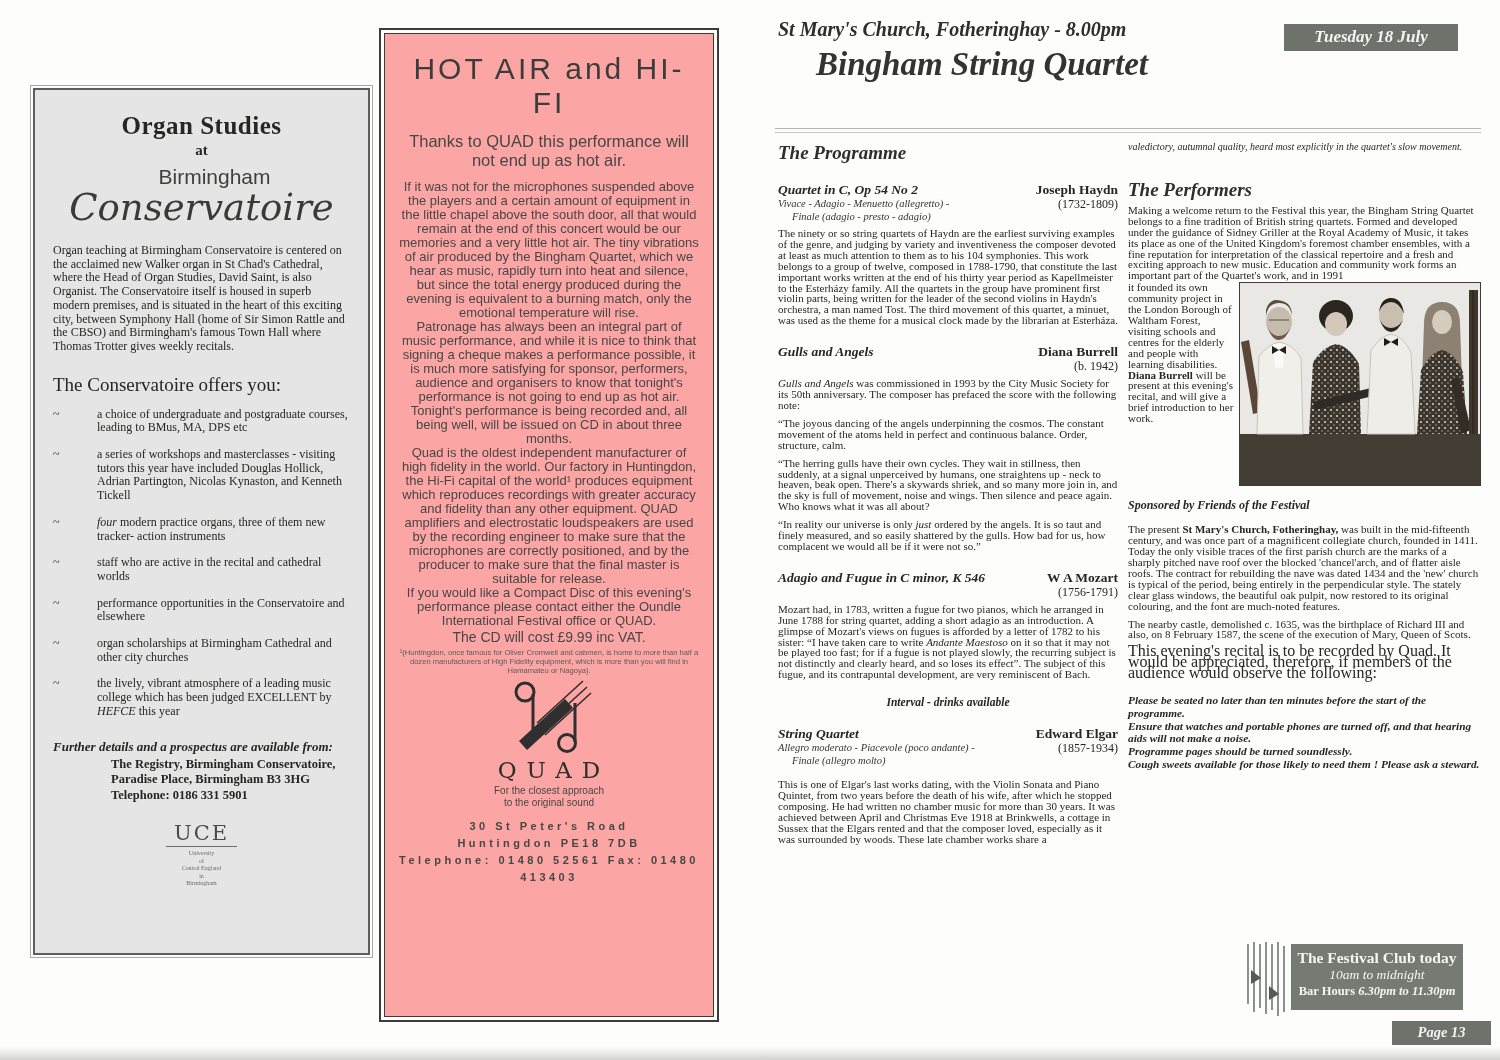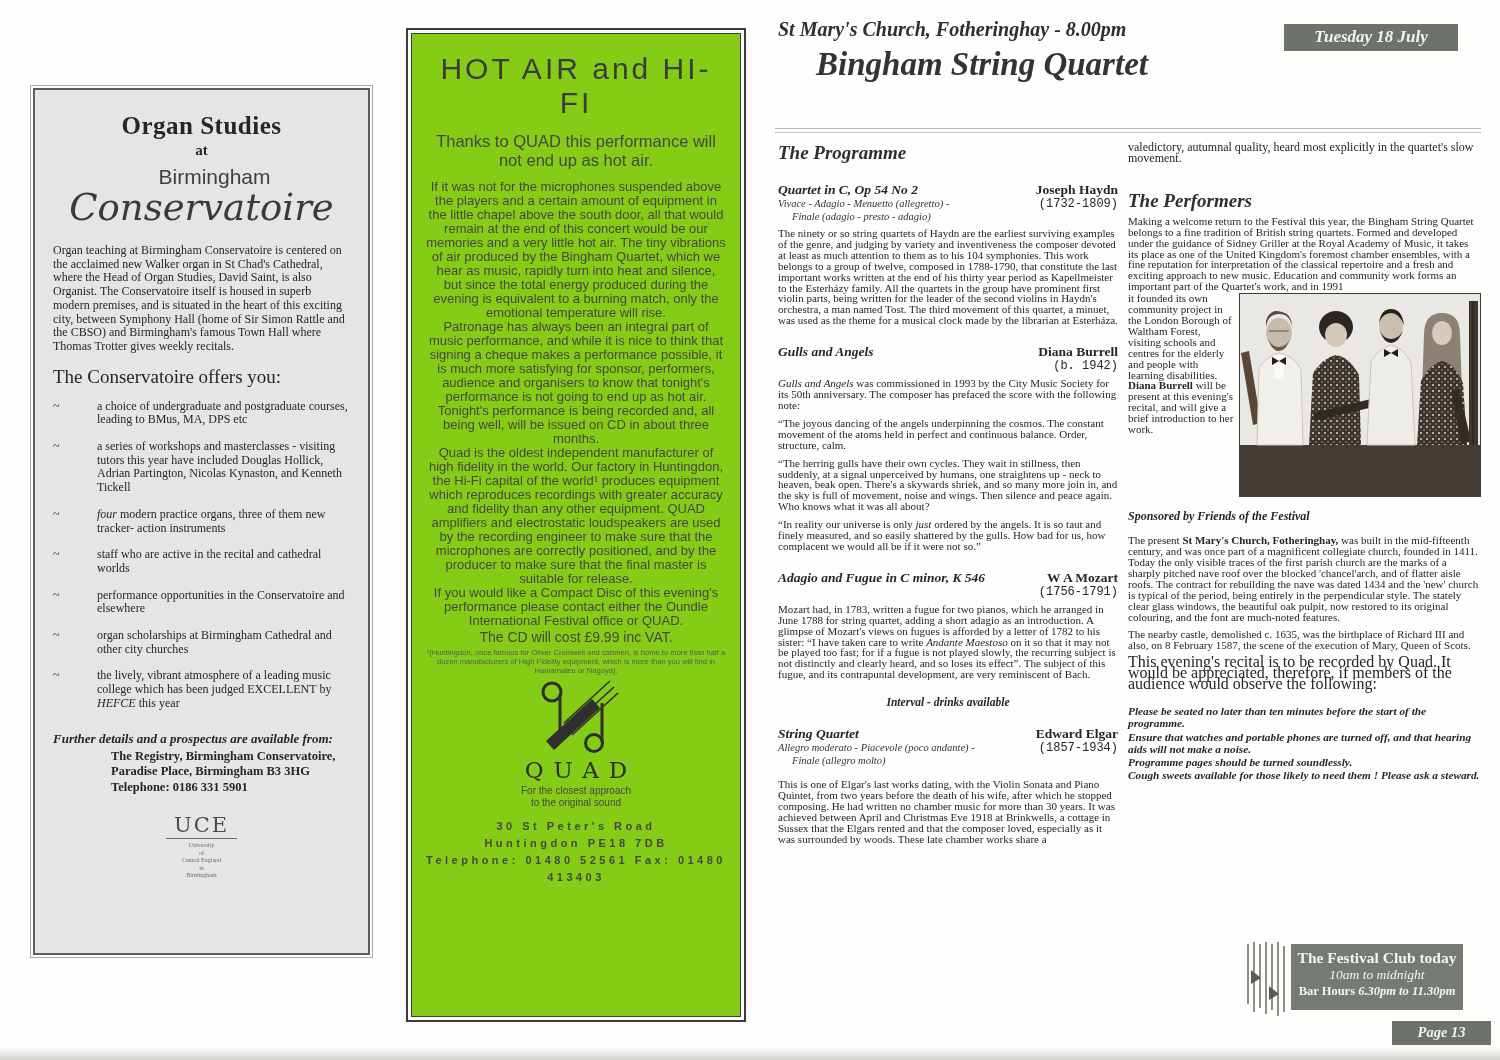--- a/index.html
+++ b/index.html
@@ -7,32 +7,32 @@
   .page{position:relative;width:1500px;height:1060px;background:#fdfdfb;overflow:hidden;}
   .scan-edge{position:absolute;left:0;bottom:0;width:1500px;height:13px;background:linear-gradient(#fdfdfb,#d2d2cf);}
 
   
   .organ-box{position:absolute;left:33px;top:88px;width:337px;height:867px;border:2px solid #5d5d5b;outline:1px solid #a9a9a6;outline-offset:2px;background:#e5e5e5;box-sizing:border-box;padding:16px 18px 0 18px;overflow:hidden;}
   .organ-heading{text-align:center;font-weight:bold;font-size:25px;margin:6px 0 2px;letter-spacing:.5px;}
   .organ-at{text-align:center;font-weight:bold;font-size:15px;margin:2px 0 6px;}
   .brand{text-align:center;margin-bottom:16px;}
   .brand-top{font-family:"Liberation Sans",sans-serif;font-size:21px;color:#3f3f3d;margin-left:64px;margin-bottom:-12px;text-align:left;width:150px;display:inline-block;}
   .brand-main{font-family:"DejaVu Serif",serif;font-style:italic;font-size:37px;color:#3a3a38;line-height:40px;}
-  .organ-intro{font-size:12px;line-height:13.7px;margin:0 0 12px;}
+  .organ-intro{font-size:12px;line-height:13.7px;margin:0 0 20px;}
   .offers-heading{font-size:19px;margin:10px 0 12px;}
   .org-item{display:flex;margin-bottom:13px;font-size:12px;line-height:13.7px;}
   .tilde{width:44px;flex:none;}
   .further{font-style:italic;font-weight:bold;font-size:13px;margin:20px 0 2px;}
   .registry{font-weight:bold;font-size:12.5px;line-height:15.5px;margin-left:58px;}
   .uce{text-align:center;margin-top:18px;}
   .uce-logo{display:inline-block;font-family:"DejaVu Serif",serif;font-size:21px;letter-spacing:2px;color:#4a4a48;border-bottom:1px solid #6a6a68;padding:0 8px 1px;}
   .uce-sub{font-size:6px;line-height:7.5px;color:#6d6d6b;margin-top:3px;}
 
   
-  .quad-box{position:absolute;left:406px;top:28px;width:340px;height:994px;border:2px solid #3c3c3a;box-shadow:inset 0 0 0 3px #fdfdfb, inset 0 0 0 4px #3c3c3a;background:#84cc16;box-sizing:border-box;padding:16px 18px 0;overflow:hidden;text-align:center;font-family:"Liberation Sans",sans-serif;color:#474745;}
+  .quad-box{position:absolute;left:379px;top:28px;width:340px;height:994px;border:2px solid #3c3c3a;box-shadow:inset 0 0 0 3px #fdfdfb, inset 0 0 0 4px #3c3c3a;background:#fca5a5;box-sizing:border-box;padding:16px 18px 0;overflow:hidden;text-align:center;font-family:"Liberation Sans",sans-serif;color:#474745;}
   .quad-title{font-size:30px;letter-spacing:3px;color:#3c3c3a;margin:6px 0 12px;font-weight:400;}
   .quad-subtitle{font-size:16.5px;line-height:19px;margin:0 0 10px;}
   .quad-para{font-size:13px;line-height:14px;margin:0;}
   .quad-price{font-size:14px;margin:2px 0 4px;}
   .quad-footnote{font-size:7.6px;line-height:9px;color:#5b5b59;margin:2px 0 4px;}
   .quad-logo{margin:2px auto 0;width:92px;height:78px;}
   .quad-brand{font-family:"DejaVu Serif",serif;font-size:23px;letter-spacing:10px;color:#2f2f2d;margin:0 0 2px;text-indent:10px;}
   .quad-tagline{font-size:10px;line-height:11.5px;margin:0 0 10px;}
   .quad-addr{font-size:11px;font-weight:bold;letter-spacing:3.5px;line-height:17px;}
 
@@ -46,28 +46,28 @@
   .prog-col{position:absolute;left:778px;top:142px;width:340px;}
   .col-heading{font-style:italic;font-weight:bold;font-size:19px;margin:0 0 12px;color:#2e2e2c;}
   .work{margin-top:18px;}
   .work:first-of-type{margin-top:0;}
   .work-head{display:flex;justify-content:space-between;}
   .work-title{font-weight:bold;font-style:italic;font-size:13.5px;line-height:16px;}
   .work-mov{font-style:italic;font-size:10.5px;line-height:12.5px;color:#333331;}
   .work-mov.indent{padding-left:14px;}
   .work-right{text-align:right;flex:none;padding-left:8px;}
   .work-composer{font-weight:bold;font-size:13.5px;line-height:16px;}
-  .work-dates{font-size:12px;line-height:13px;font-family:Liberation Mono, monospace;}
+  .work-dates{font-size:12px;line-height:13px;}
   .wbody{font-size:11px;line-height:10.9px;margin:5px 0 0;}
   .wbody + .wbody{margin-top:7px;}
   .interval{font-weight:bold;font-style:italic;font-size:11.5px;text-align:center;margin:16px 0 2px;}
 
   
   .perf-col{position:absolute;left:1128px;top:142px;width:353px;}
-  .cont{font-size:12px;line-height:10.9px;margin:0;}
+  .cont{font-size:10px;line-height:10.9px;margin:0;font-style:italic;}
   .perf-col .col-heading{margin:26px 0 4px;}
   .perf-flex{display:flex;gap:5px;margin-top:1px;}
   .perf-strip{width:106px;flex:none;font-size:11px;line-height:10.9px;}
   .quartet-photo{width:242px;height:204px;flex:none;}
   .sponsored{font-weight:bold;font-style:italic;font-size:12px;margin:12px 0 0;}
   .church-p{margin-top:11px;}
   .castle-p{margin-top:0;}
   .notice{font-weight:normal;font-size:16px;line-height:11px;margin:5px 0 16px;}
   .rule-line{font-weight:bold;font-style:italic;font-size:11.3px;line-height:12.2px;margin:1px 0 0;}
 

